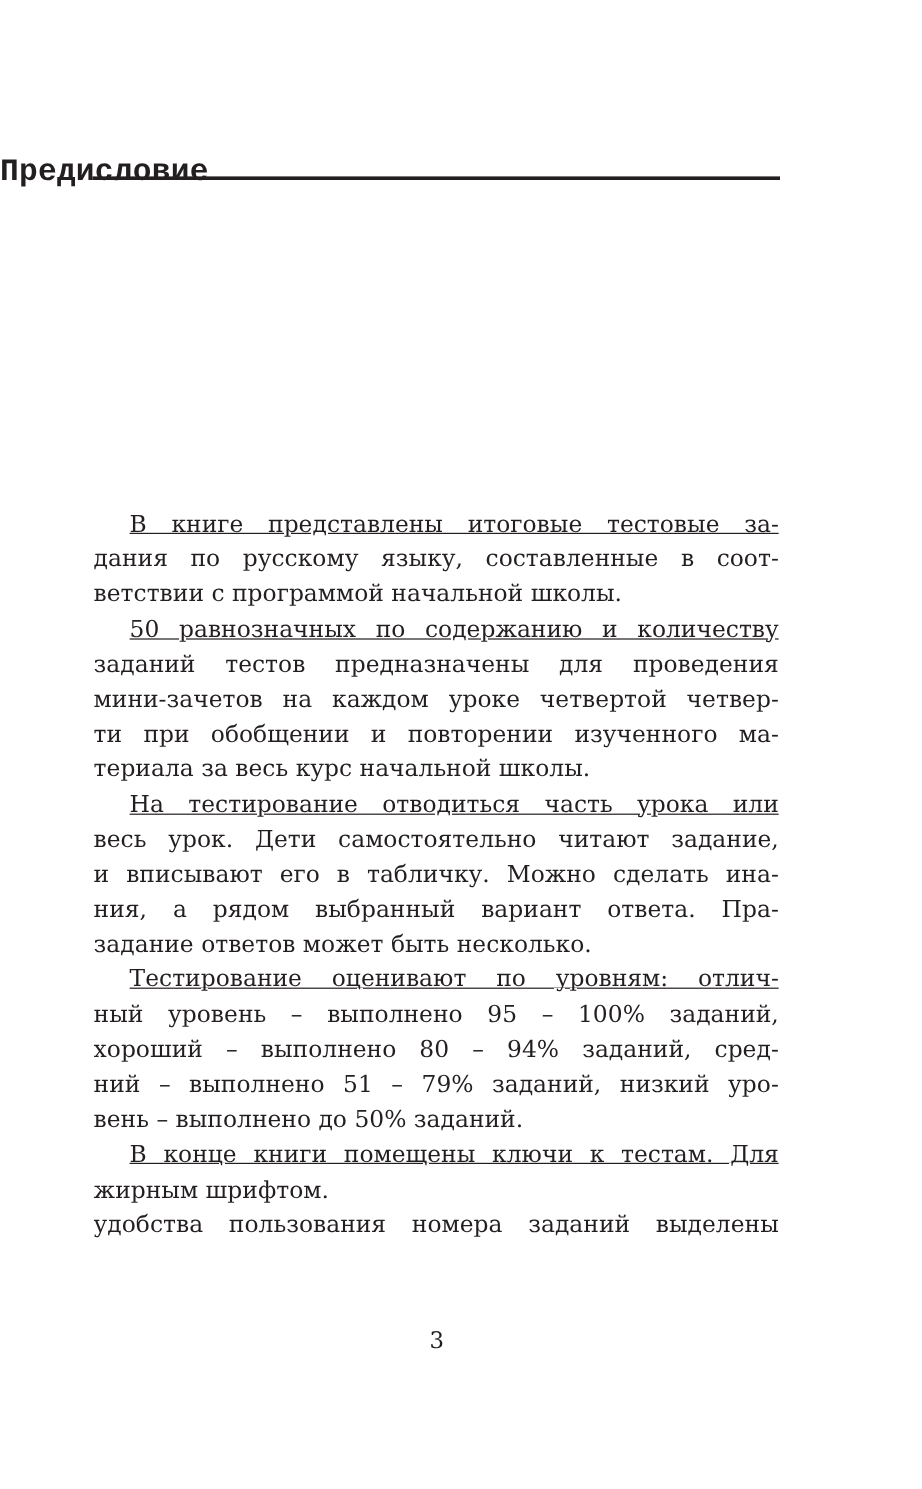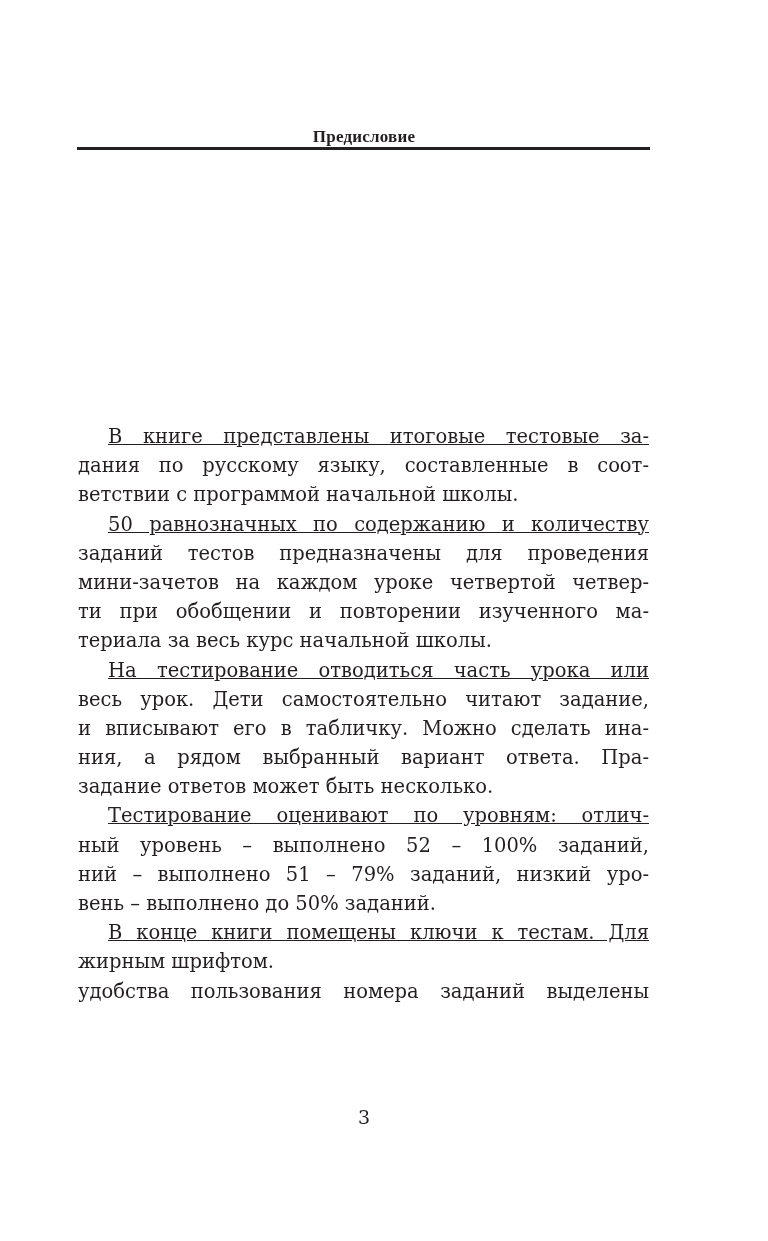--- a/index.html
+++ b/index.html
@@ -13,24 +13,24 @@
       position: relative;
       overflow: hidden;
       color: #231f20;
       font-family: "DejaVu Serif", "Liberation Serif", serif;
     }
     .page-title {
       position: absolute;
       left: 0;
       top: 108px;
       width: 728px;
-      text-align: center;
-      font-family: Liberation Serif, serif;
+      text-align: left;
+      font-family: Liberation Mono, monospace;
       font-weight: bold;
-      font-size: 17px;
+      font-size: 26px;
       line-height: 36px;
       letter-spacing: 0.2px;
     }
     .title-rule {
       position: absolute;
       left: 77px;
       top: 147px;
       width: 573px;
       height: 3px;
       background: #231f20;
@@ -90,21 +90,22 @@
   <div>
     <span class="line indent">На тестирование отводиться часть урока или</span>
     <span class="line">весь урок. Дети самостоятельно читают задание,</span>
     <span class="line">и вписывают его в табличку. Можно сделать ина-</span>
     <span class="line">ния, а рядом выбранный вариант ответа. Пра-</span>
     <span class="line last">задание ответов может быть несколько.</span>
   </div>
 
   <div>
     <span class="line indent">Тестирование оценивают по уровням: отлич-</span>
-    <span class="line">ный уровень – выполнено 52 – 100% заданий,</span>
+    <span class="line">ный уровень – выполнено 95 – 100% заданий,</span>
+    <span class="line">хороший – выполнено 80 – 94% заданий, сред-</span>
     <span class="line">ний – выполнено 51 – 79% заданий, низкий уро-</span>
     <span class="line last">вень – выполнено до 50% заданий.</span>
   </div>
 
   <div>
     <span class="line indent">В конце книги помещены ключи к тестам. Для</span>
     <span class="line last">жирным шрифтом.</span>
     <span class="line">удобства пользования номера заданий выделены</span>
   </div>
 </div>

